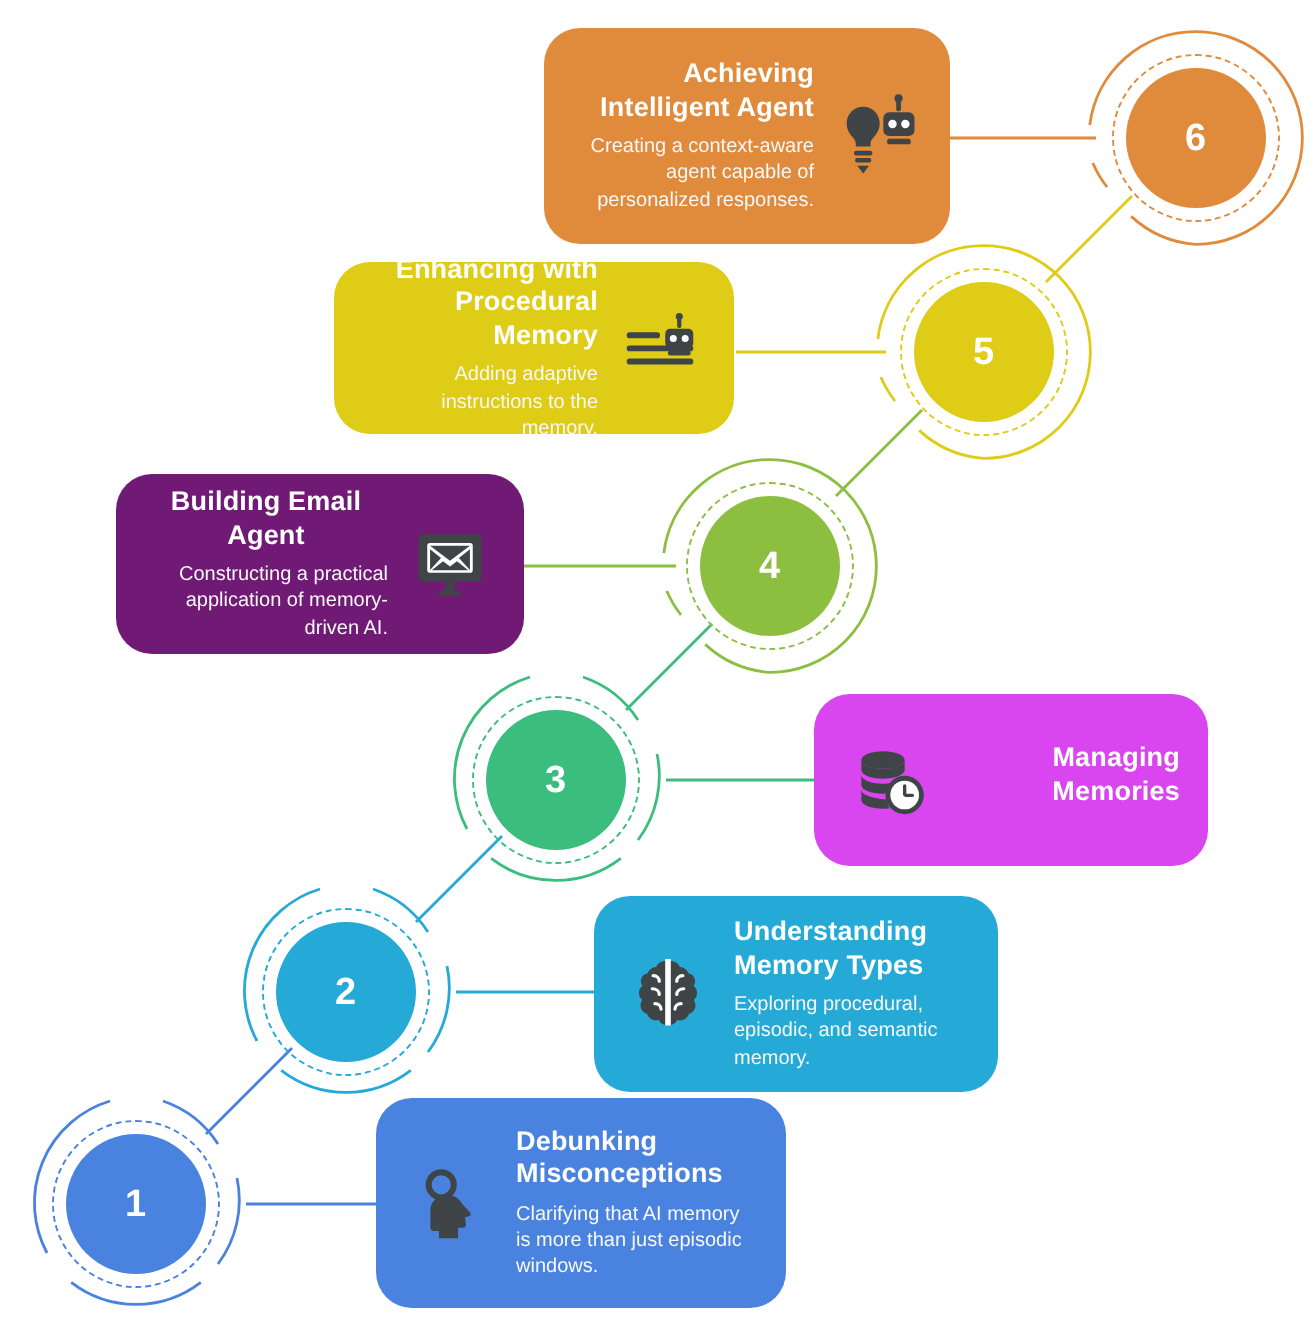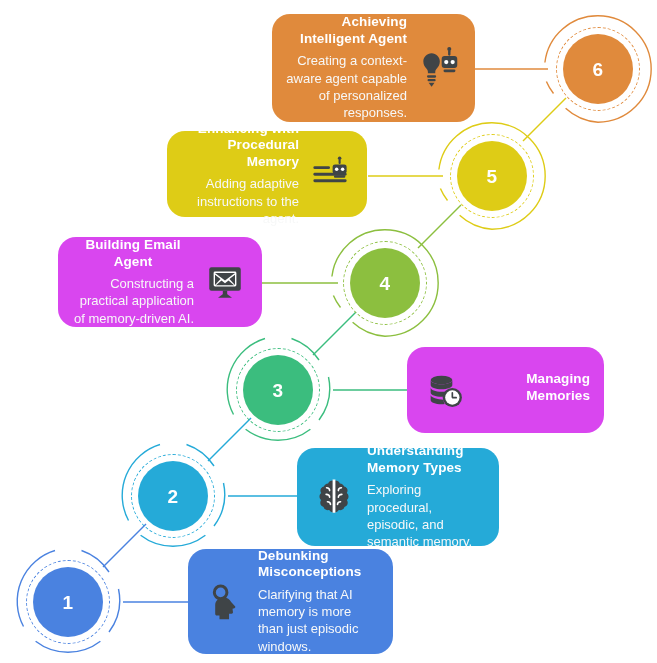--- a/index.html
+++ b/index.html
@@ -46,21 +46,21 @@
   }
   .card-title {
     font-size: 13.5px;
     font-weight: bold;
     line-height: 1.22;
     letter-spacing: 0.1px;
     margin-bottom: 5px;
     color: #ffffff;
   }
   .card-body {
-    font-size: 13px;
+    font-size: 10px;
     line-height: 1.33;
     color: #f7f8f8;
     font-weight: normal;
   }
   .card-icon {
     flex: 0 0 auto;
     display: flex;
     align-items: center;
     justify-content: center;
     width: 46px;
@@ -180,21 +180,21 @@
     </svg>
     <div class="dashed-ring"></div>
     <div class="disc" style="background:#E08A3C;">
       <span class="num">6</span>
     </div>
   </div>
 
   <div class="card icon-right ta-right" style="left:167px; top:131px; width:200px; height:86px; background:#DECC16;">
     <div class="card-text">
       <div class="card-title">Enhancing with Procedural Memory</div>
-      <div class="card-body">Adding adaptive instructions to the agent.</div>
+      <div class="card-body">Adding adaptive instructions to the memory.</div>
     </div>
     <div class="card-icon">
       <svg viewBox="0 0 48 48" width="42" height="42">
         <g fill="#3F4447">
           <rect x="27" y="13" width="16" height="11" rx="2.8"></rect>
           <circle cx="31.6" cy="18.6" r="2" fill="#ffffff"></circle>
           <circle cx="38.4" cy="18.6" r="2" fill="#ffffff"></circle>
           <rect x="33.8" y="7" width="2.4" height="5.5" rx="1.1"></rect>
           <circle cx="35" cy="6" r="2"></circle>
           <rect x="28.5" y="25.5" width="13" height="2.8" rx="1.3"></rect>
@@ -211,21 +211,21 @@
       <path d="M55 1.8 A53.2 53.2 0 0 1 55 108.2 A53.2 53.2 0 0 1 22.6 94.2" fill="none" stroke="#DECC16" stroke-width="1.4"></path>
       <path d="M10.5 79.5 A53.2 53.2 0 0 1 3.4 67.5" fill="none" stroke="#DECC16" stroke-width="1.4"></path>
       <path d="M1.9 48.5 A53.2 53.2 0 0 1 55 1.8" fill="none" stroke="#DECC16" stroke-width="1.4"></path>
     </svg>
     <div class="dashed-ring"></div>
     <div class="disc" style="background:#DECC16;">
       <span class="num">5</span>
     </div>
   </div>
 
-  <div class="card icon-right ta-center" style="left:58px; top:237px; width:204px; height:90px; background:#d946ef;">
+  <div class="card icon-right ta-center" style="left:58px; top:237px; width:204px; height:90px; background:#701a75;">
     <div class="card-text">
       <div class="card-title">Building Email Agent</div>
       <div class="card-body">Constructing a practical application of memory-driven AI.</div>
     </div>
     <div class="card-icon">
       <svg viewBox="0 0 48 48" width="42" height="42">
         <g fill="#3F4447">
           <rect x="6" y="7" width="36" height="27" rx="2.6"></rect>
           <rect x="11" y="12" width="26" height="17" rx="1.6" fill="#ffffff"></rect>
           <path d="M12.6 13.6h22.8L24 22.2z" fill="#3F4447"></path>

